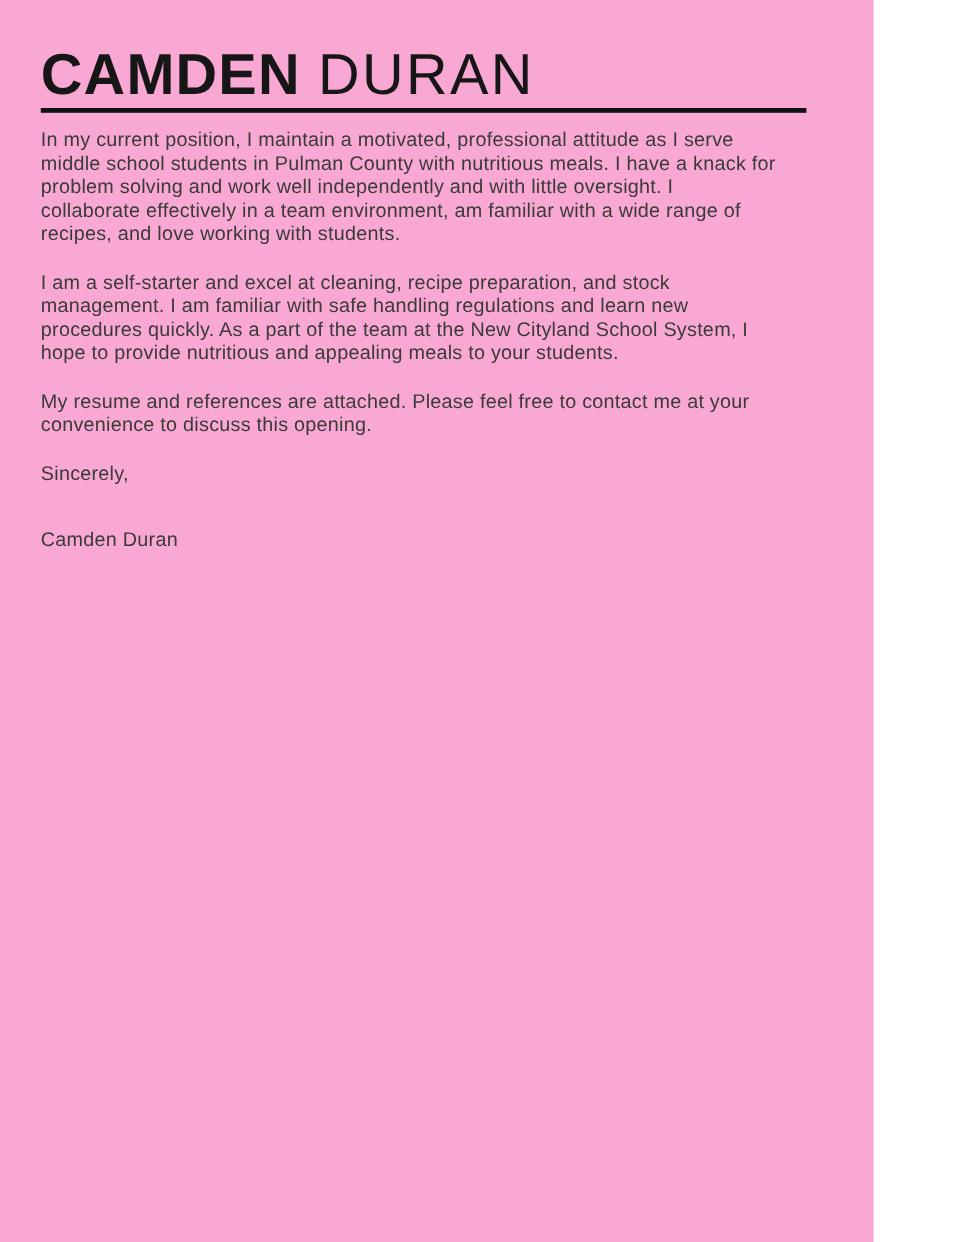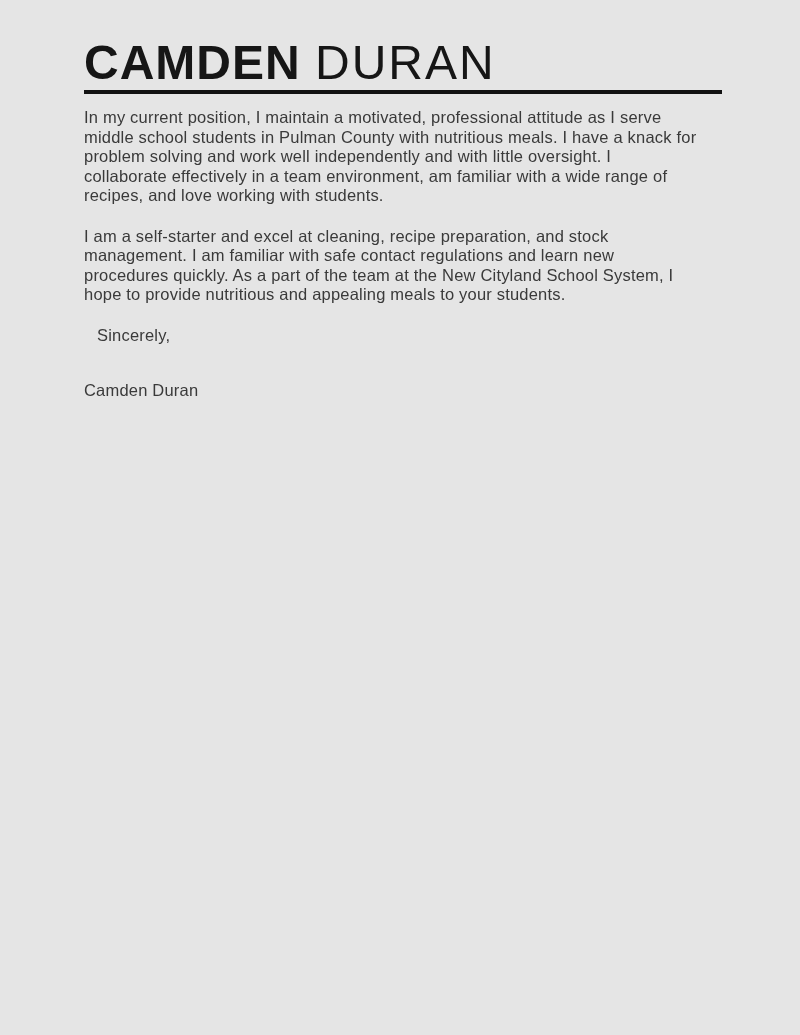--- a/index.html
+++ b/index.html
@@ -5,24 +5,24 @@
   * { box-sizing: border-box; }
   html, body { margin: 0; padding: 0; }
   body {
     width: 800px;
     height: 1035px;
     background: #ffffff;
     font-family: "Liberation Sans", "DejaVu Sans", sans-serif;
     overflow: hidden;
   }
   .page {
-    width: 800px;
+    width: 728px;
     height: 1035px;
-    padding: 38px 62px 0 84px;
-    background: #e5e5e5;
+    padding: 38px 62px 0 34px;
+    background: #f9a8d4;
   }
   .name-line {
     margin: 0;
     font-size: 48px;
     line-height: 50px;
     letter-spacing: 1px;
     color: #161616;
     white-space: nowrap;
   }
   .name-first { font-weight: 700; }
@@ -52,21 +52,21 @@
   .salutation {
     margin: 0 0 11px 0;
     line-height: 19.5px;
   }
   .para {
     margin: 0 0 21px 0;
     line-height: 19.5px;
     white-space: pre-line;
   }
   .closing {
-    margin: 0 0 36px 13px;
+    margin: 0 0 36px 0;
     line-height: 19.5px;
   }
   .signature {
     margin: 0;
     line-height: 19.5px;
   }
 </style>
 </head>
 <body>
 
@@ -82,23 +82,25 @@
   <main class="letter-body">
 
 
     <p class="para">In my current position, I maintain a motivated, professional attitude as I serve
 middle school students in Pulman County with nutritious meals. I have a knack for
 problem solving and work well independently and with little oversight. I
 collaborate effectively in a team environment, am familiar with a wide range of
 recipes, and love working with students.</p>
 
     <p class="para">I am a self-starter and excel at cleaning, recipe preparation, and stock
-management. I am familiar with safe contact regulations and learn new
+management. I am familiar with safe handling regulations and learn new
 procedures quickly. As a part of the team at the New Cityland School System, I
 hope to provide nutritious and appealing meals to your students.</p>
 
+    <p class="para">My resume and references are attached. Please feel free to contact me at your
+convenience to discuss this opening.</p>
 
     <p class="closing">Sincerely,</p>
 
     <p class="signature">Camden Duran</p>
   </main>
 
 </div>
 
 </body></html>

